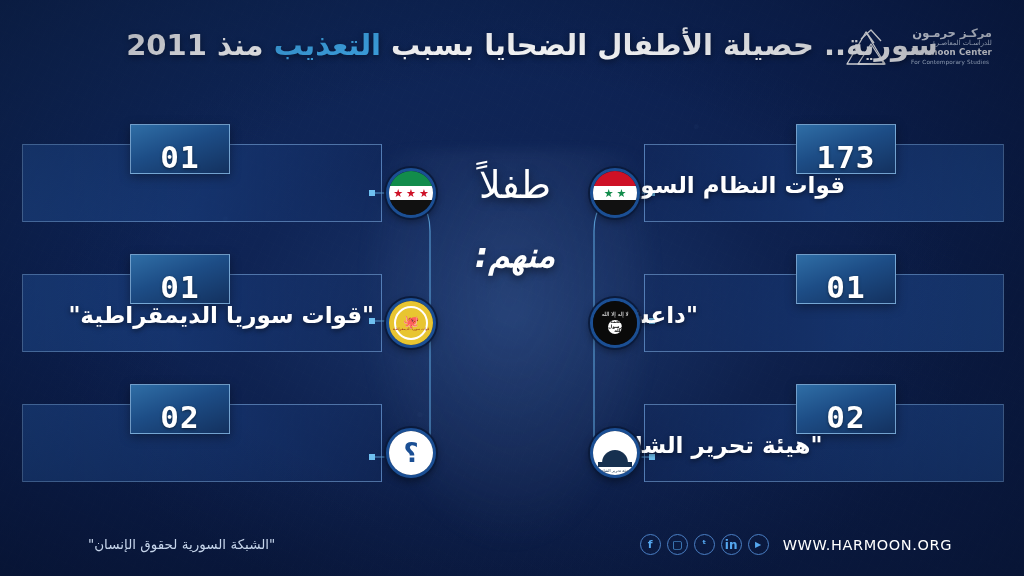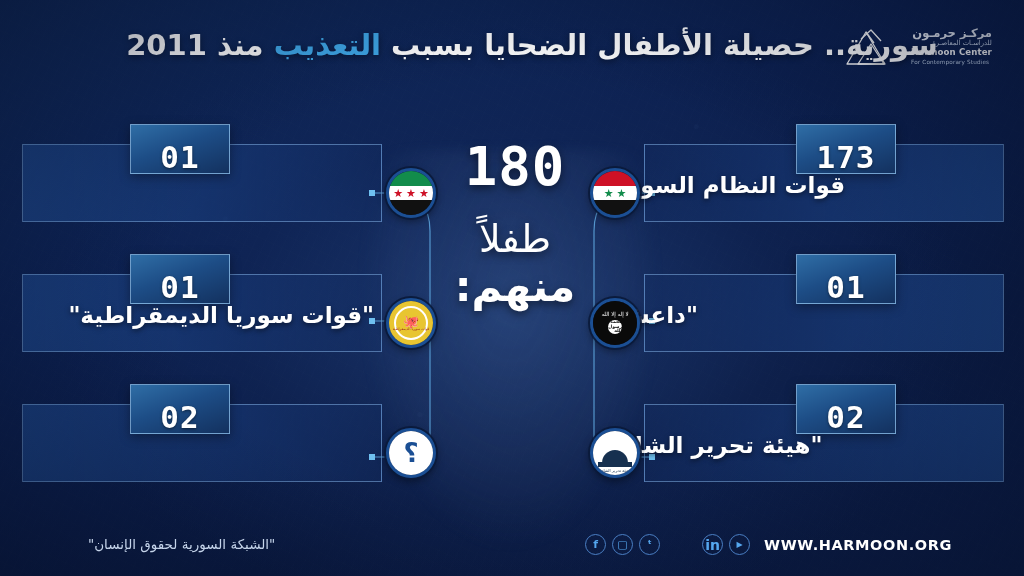--- a/index.html
+++ b/index.html
@@ -167,21 +167,21 @@
     width: 150px; text-align: center; direction: rtl;
     z-index: 6;
   }
   .center .big {
     font-family: "DejaVu Sans Mono", "Liberation Mono", monospace;
     font-size: 54px; font-weight: 700; color: #ffffff; line-height: 1;
     letter-spacing: 1px;
     text-shadow: 0 3px 9px rgba(0,0,0,.5);
   }
   .center .w1 { font-size: 38px; font-weight: 400; color:#ffffff; margin-top: 26px; line-height:1; text-shadow:0 3px 8px rgba(0,0,0,.5); }
-  .center .w2 { font-size: 42px; font-weight: 700; color:#ffffff; margin-top: 8px; line-height:1; text-shadow:0 3px 8px rgba(0,0,0,.5); }
+  .center .w2 { font-size: 34px; font-weight: 700; color:#ffffff; margin-top: 34px; line-height:1; text-shadow:0 3px 8px rgba(0,0,0,.5);font-style:italic; }
 
   
   #connectors { position:absolute; inset:0; pointer-events:none; z-index:2; }
 
   
   .footer { position:absolute; bottom:0; left:0; width:1024px; height:56px; }
   .source {
     position:absolute; left:88px; top:16px;
     font-size:13.5px; color:#c5d4ea; direction:rtl; letter-spacing:.2px;
   }
@@ -189,21 +189,21 @@
     position:absolute; right:72px; top:14px;
     display:flex; align-items:center; gap:6px; direction:ltr;
   }
   .sicon {
     width:21px; height:21px; border-radius:50%;
     border:1px solid #4a7fc4;
     display:flex; align-items:center; justify-content:center;
     color:#55a7ef; font-size:11px; font-weight:700; line-height:1;
   }
   .site {
-    margin-left:8px; color:#ffffff; font-size:14.5px; font-weight:700; letter-spacing:.6px;
+    margin-left:8px; color:#ffffff; font-size:14.5px; font-weight:400; letter-spacing:.6px;
   }
 </style>
 </head>
 <body>
 
 <div id="stage">
   <div id="texture"></div>
   <div id="silhouette"></div>
 
   <div class="header">
@@ -348,31 +348,30 @@
         <div class="logo-hts">
           <div class="dome"></div>
           <div class="base"></div>
           <div class="txt">هيئة تحرير الشام</div>
         </div>
       </div>
     </div>
   </div>
 
   <div class="center">
-    <div class="big">180</div>
     <div class="w1">طفلاً</div>
     <div class="w2">منهم:</div>
   </div>
 
   <div id="vignette"></div>
 
   <div class="footer">
     <div class="source">"الشبكة السورية لحقوق الإنسان"</div>
     <div class="social">
       <div class="sicon">f</div>
       <div class="sicon">▢</div>
       <div class="sicon">ᵗ</div>
-      <div class="sicon" style="font-size:14px;margin-left:36px;">in</div>
+      <div class="sicon" style="font-size:12px;">in</div>
       <div class="sicon" style="font-size:8px;">▶</div>
       <div class="site">WWW.HARMOON.ORG</div>
     </div>
   </div>
 </div>
 
 </body></html>

